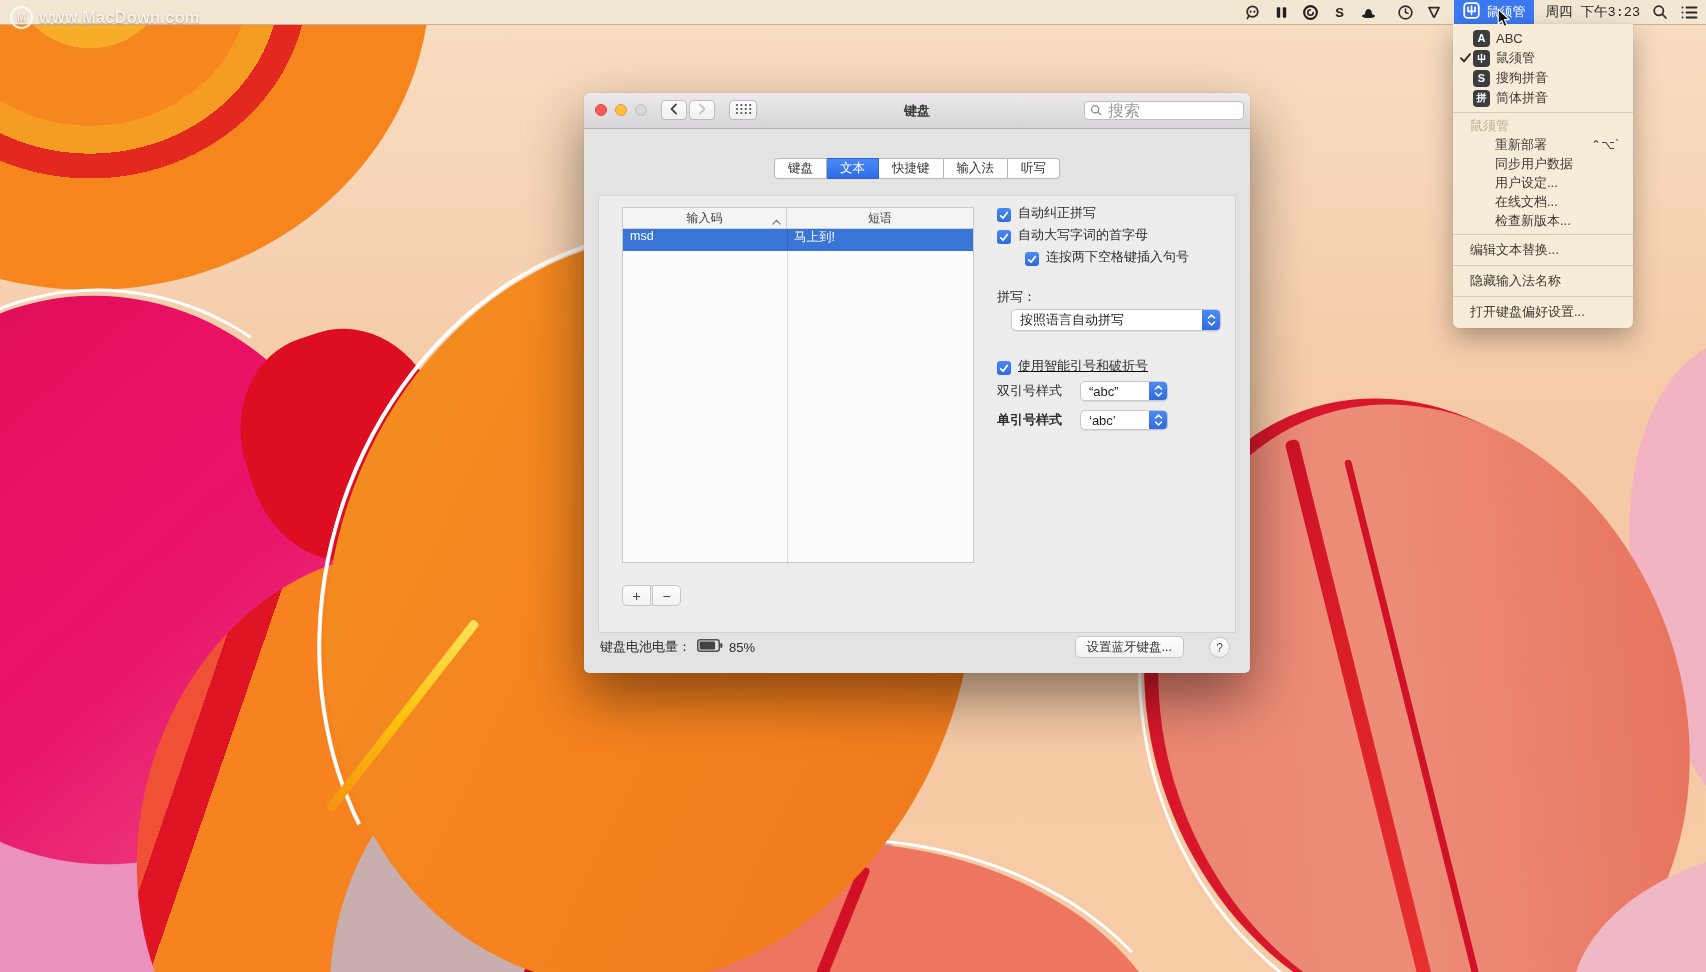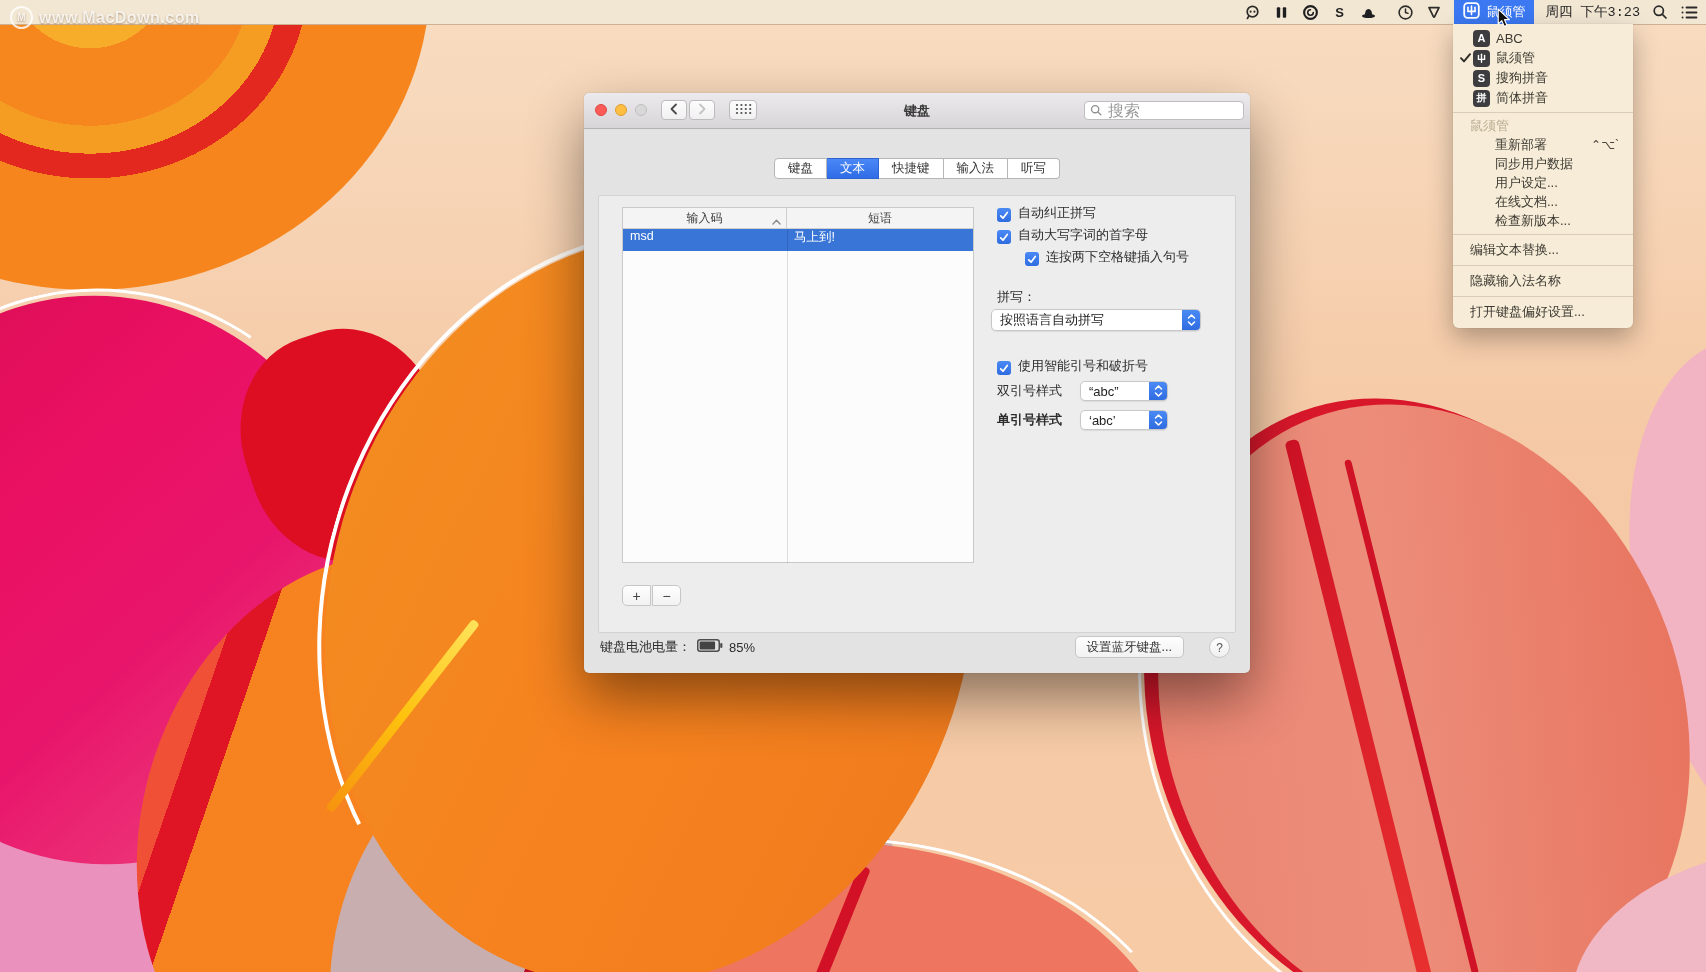--- a/index.html
+++ b/index.html
@@ -282,31 +282,31 @@
           <svg width="10" height="9" viewBox="0 0 12 11">
               <polyline points="2,6 4.8,8.8 10,1.8" fill="none" stroke="#fff" stroke-width="2.1" stroke-linecap="round" stroke-linejoin="round"></polyline>
             </svg>
         </span>
         <span class="opt-label">连按两下空格键插入句号</span>
       </div>
 
       <div class="opt-row" style="top:92px;">
         <span class="opt-label">拼写：</span>
       </div>
-      <div class="popup" style="left:392px;top:113px;width:210px;">
+      <div class="popup" style="left:412px;top:113px;width:210px;">
         <span class="pop-text">按照语言自动拼写</span>
         <span class="stepper">
           <svg width="9" height="12" viewBox="0 0 9 12">
               <polyline points="1.5,4 4.5,1 7.5,4" fill="none" stroke="#fff" stroke-width="1.5" stroke-linecap="round" stroke-linejoin="round"></polyline>
               <polyline points="1.5,8 4.5,11 7.5,8" fill="none" stroke="#fff" stroke-width="1.5" stroke-linecap="round" stroke-linejoin="round"></polyline>
             </svg>
         </span>
       </div>
 
-      <div class="opt-row" style="top:161px;">
+      <div class="opt-row" style="top:161px;text-decoration:underline;">
         <span class="cbx">
           <svg width="10" height="9" viewBox="0 0 12 11">
               <polyline points="2,6 4.8,8.8 10,1.8" fill="none" stroke="#fff" stroke-width="2.1" stroke-linecap="round" stroke-linejoin="round"></polyline>
             </svg>
         </span>
         <span class="opt-label">使用智能引号和破折号</span>
       </div>
       <div class="opt-row" style="top:186px;">
         <span class="opt-label">双引号样式</span>
       </div>

